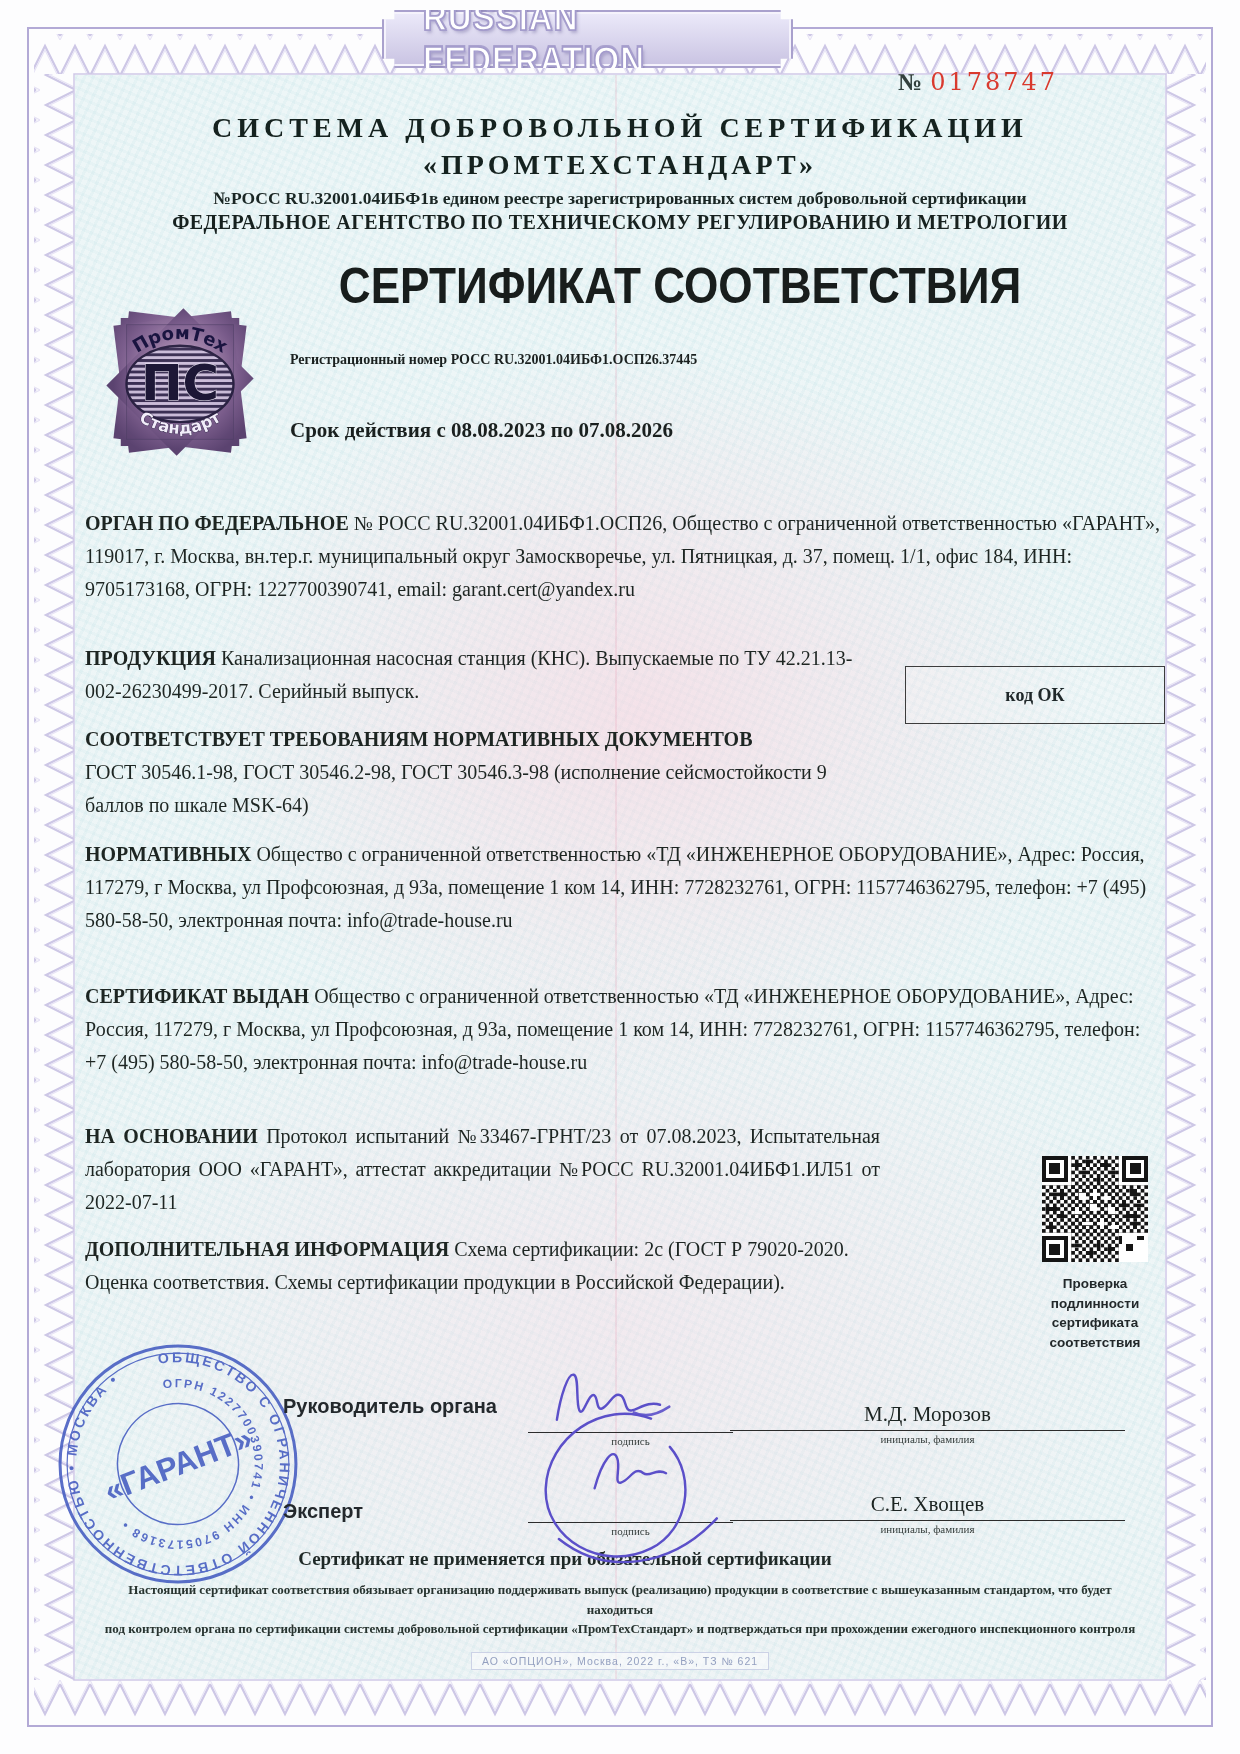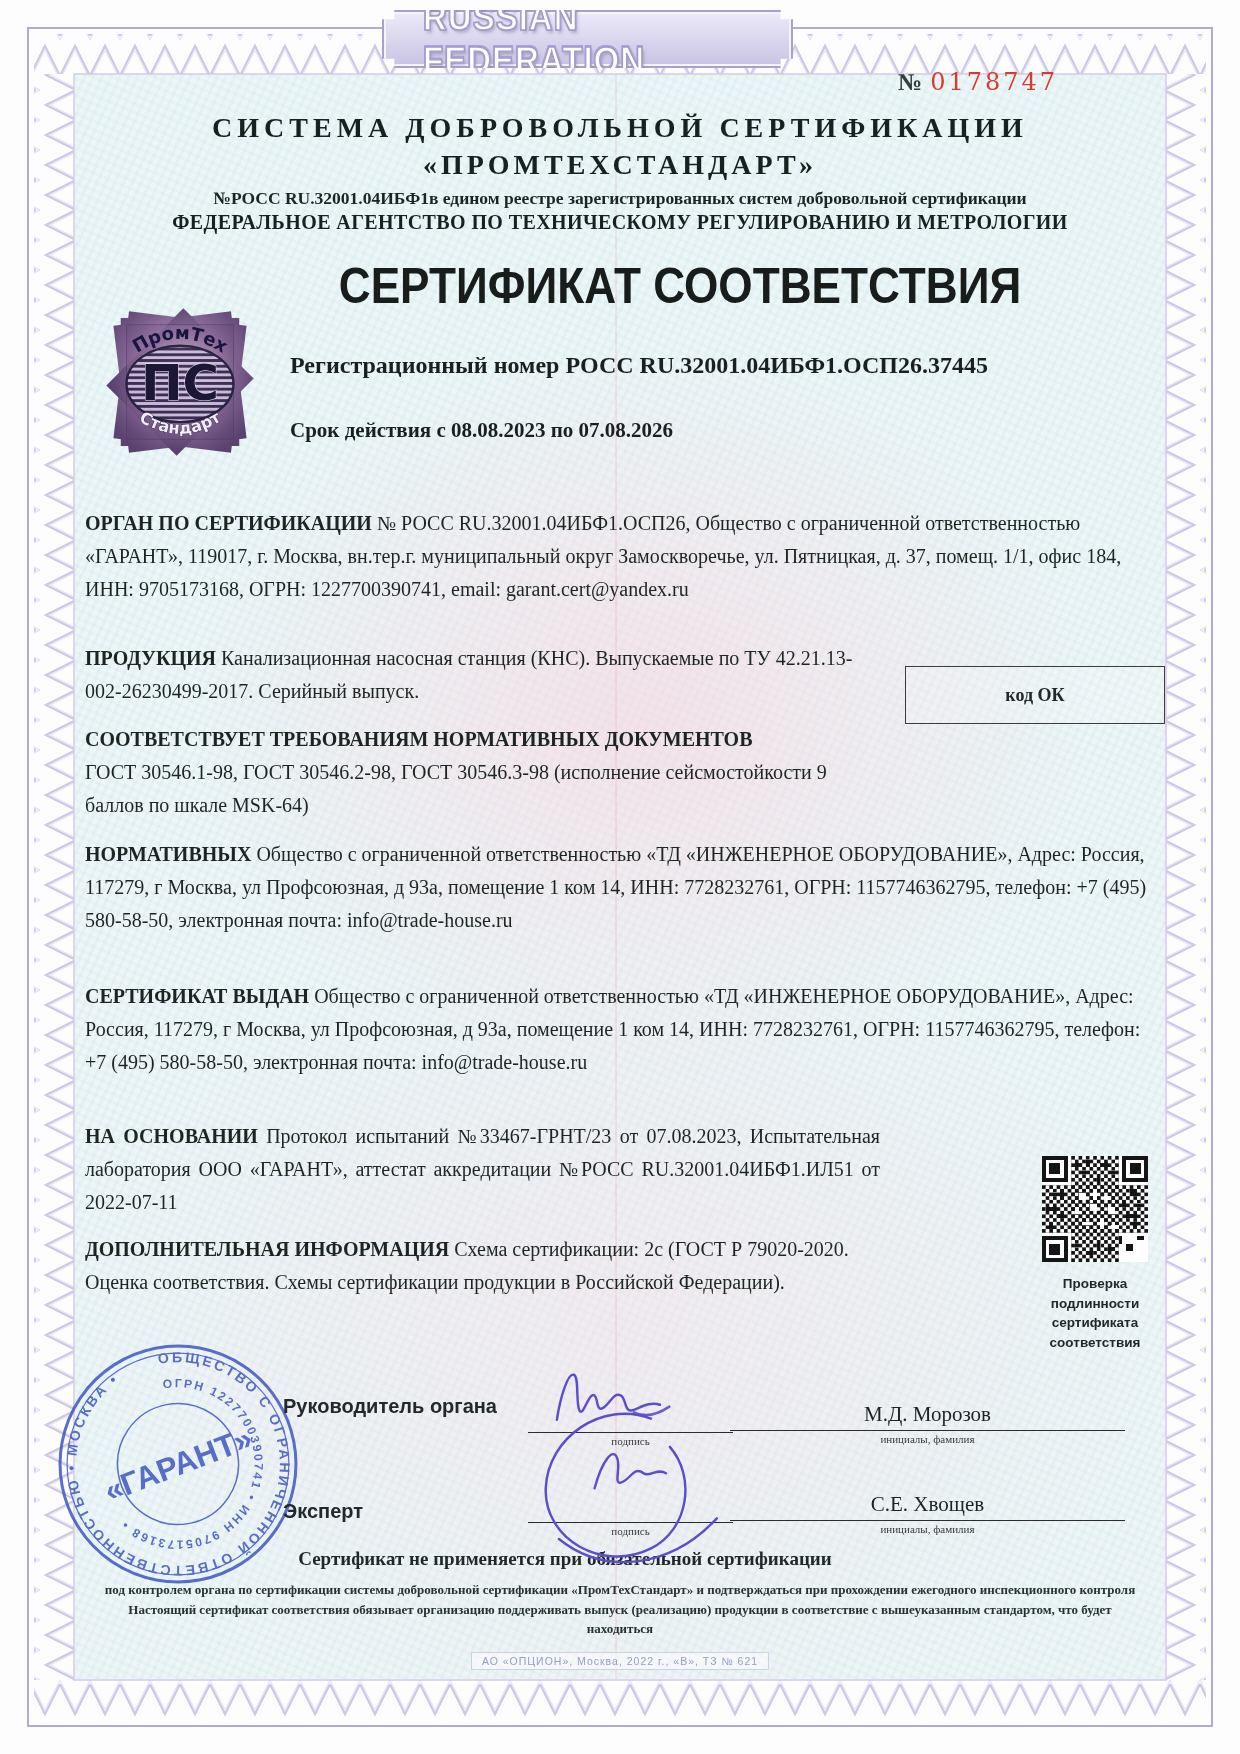--- a/index.html
+++ b/index.html
@@ -27,21 +27,21 @@
   .serial{left:898px;top:68px;font-size:24px;}
   .serial .num{color:#d93a2e;font-family:"DejaVu Serif",serif;letter-spacing:3px;font-weight:500;}
   .serial .nm{color:#33403d;font-weight:600;margin-right:8px;}
   
   .sys1{left:85px;top:112px;width:1070px;text-align:center;font-size:28px;font-weight:600;letter-spacing:5px;color:#15221f;}
   .sys2{left:85px;top:149px;width:1070px;text-align:center;font-size:28px;font-weight:600;letter-spacing:4px;color:#15221f;}
   .registry{left:85px;top:188px;width:1070px;text-align:center;font-size:17.5px;font-weight:700;color:#1a2624;}
   .agency{left:85px;top:211px;width:1070px;text-align:center;font-size:20px;font-weight:700;color:#17211f;letter-spacing:0.4px;}
   .big-title{left:230px;top:258px;width:900px;text-align:center;font-family:"Liberation Sans",sans-serif;
     font-size:47px;font-weight:700;color:#181d1c;transform:scaleX(0.94) scaleY(1.08);transform-origin:center;letter-spacing:0px;}
-  .regline{left:290px;top:352px;font-size:24px;font-weight:600;color:#1a201f;text-align:right;}
+  .regline{left:290px;top:352px;font-size:14px;font-weight:600;color:#1a201f;text-align:right;}
   .validity{left:290px;top:418px;font-size:21px;font-weight:600;color:#1a201f;}
   
   .logo{left:96px;top:296px;width:168px;height:172px;z-index:3;}
   
   .para{position:absolute;z-index:3;font-size:20px;line-height:1.64;color:#1d2522;margin:0;}
   .plabel{font-weight:700;}
   .p-organ{left:85px;top:507px;width:1076px;}
   .p-production{left:85px;top:642px;width:795px;}
   .p-compliance{left:85px;top:723px;width:805px;}
   .p-manufacturer{left:85px;top:838px;width:1078px;}
@@ -162,21 +162,21 @@
       </text>
       <text font-family="DejaVu Sans" font-size="17" font-weight="bold" fill="#f2edfa" stroke="#241d3d" stroke-width="0.8" paint-order="stroke">
         <textPath href="#larcBot" startOffset="50%" text-anchor="middle">Стандарт</textPath>
       </text>
     </svg>
   </div>
 
   <div class="abs regline">Регистрационный номер РОСС RU.32001.04ИБФ1.ОСП26.37445</div>
   <div class="abs validity">Срок действия с 08.08.2023 по 07.08.2026</div>
 
-  <p class="para p-organ"><b class="plabel">ОРГАН ПО СЕРТИФИКАЦИИ</b> <span>№ РОСС RU.32001.04ИБФ1.ОСП26, Общество с ограниченной ответственностью «ГАРАНТ», 119017, г. Москва, вн.тер.г. муниципальный округ Замоскворечье, ул. Пятницкая, д. 37, помещ. 1/1, офис 184, ИНН: 9705173168, ОГРН: 1227700390741, email: garant.cert@yandex.ru</span></p>
+  <p class="para p-organ"><b class="plabel">ОРГАН ПО ФЕДЕРАЛЬНОЕ</b> <span>№ РОСС RU.32001.04ИБФ1.ОСП26, Общество с ограниченной ответственностью «ГАРАНТ», 119017, г. Москва, вн.тер.г. муниципальный округ Замоскворечье, ул. Пятницкая, д. 37, помещ. 1/1, офис 184, ИНН: 9705173168, ОГРН: 1227700390741, email: garant.cert@yandex.ru</span></p>
 
   <p class="para p-production"><b class="plabel">ПРОДУКЦИЯ</b> <span>Канализационная насосная станция (КНС). Выпускаемые по ТУ 42.21.13-002-26230499-2017.  Серийный выпуск.</span></p>
 
   <div class="codebox box-ok">
     <span>код ОК</span>
   </div>
 
   <p class="para p-compliance"><b class="plabel">СООТВЕТСТВУЕТ ТРЕБОВАНИЯМ НОРМАТИВНЫХ ДОКУМЕНТОВ</b><br><span>ГОСТ 30546.1-98, ГОСТ 30546.2-98, ГОСТ 30546.3-98 (исполнение сейсмостойкости 9 баллов по шкале MSK-64)</span></p>
 
 
@@ -265,20 +265,20 @@
     <div class="sigline"></div>
     <div class="sigcap">подпись</div>
   </div>
   <div class="namecell cell-name2">
     <div class="nm">С.Е. Хвощев</div>
     <div class="sigcap">инициалы, фамилия</div>
   </div>
 
   <div class="abs restriction">Сертификат не применяется при обязательной сертификации</div>
   <div class="abs fineprint">
+    <div>Настоящий сертификат соответствия обязывает организацию поддерживать выпуск (реализацию) продукции в соответствие с вышеуказанным стандартом, что будет находиться</div>
     <div>под контролем органа по сертификации системы добровольной сертификации «ПромТехСтандарт» и подтверждаться при прохождении ежегодного инспекционного контроля</div>
-    <div>Настоящий сертификат соответствия обязывает организацию поддерживать выпуск (реализацию) продукции в соответствие с вышеуказанным стандартом, что будет находиться</div>
   </div>
   <div class="abs printnote">
     <span>АО «ОПЦИОН», Москва, 2022 г., «В», ТЗ № 621</span>
   </div>
 
 </div>
 
 </body></html>

